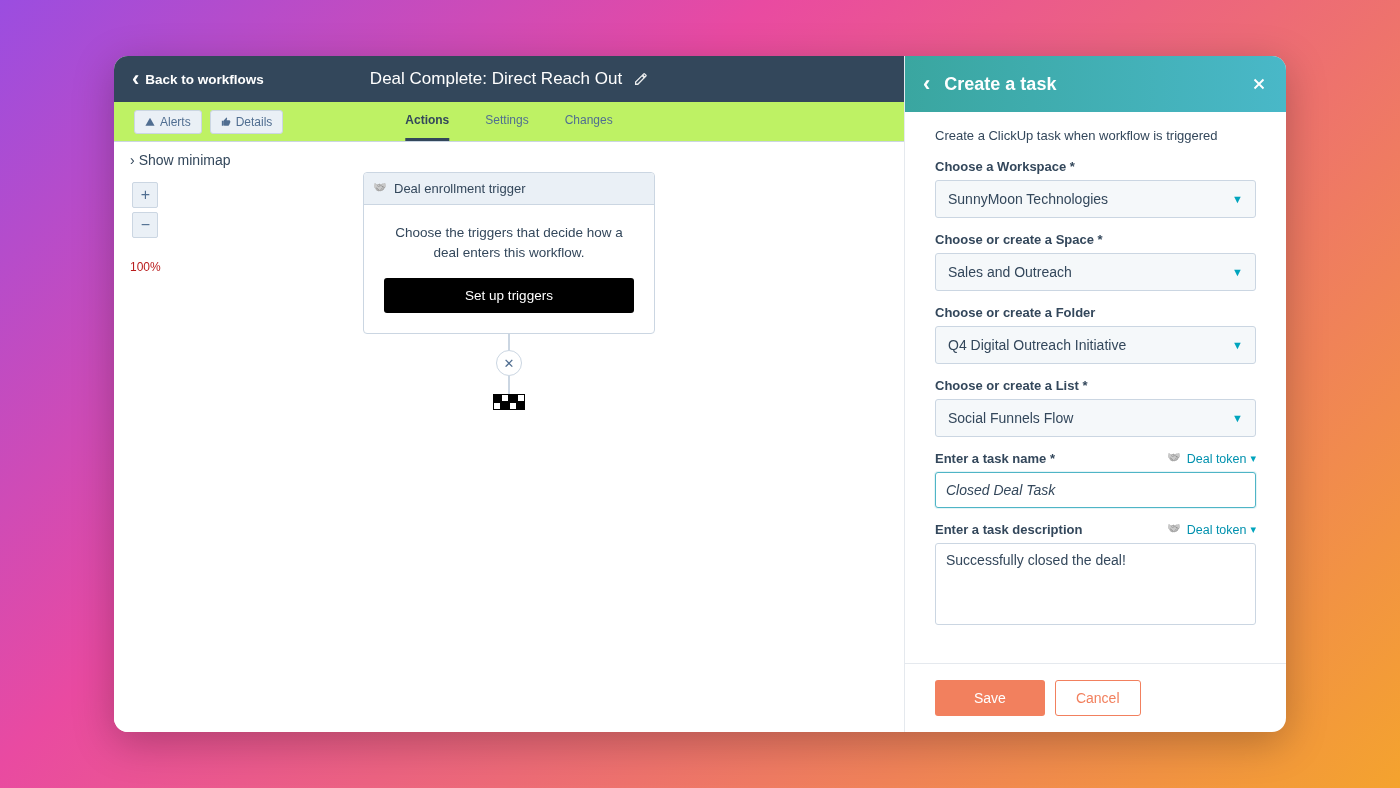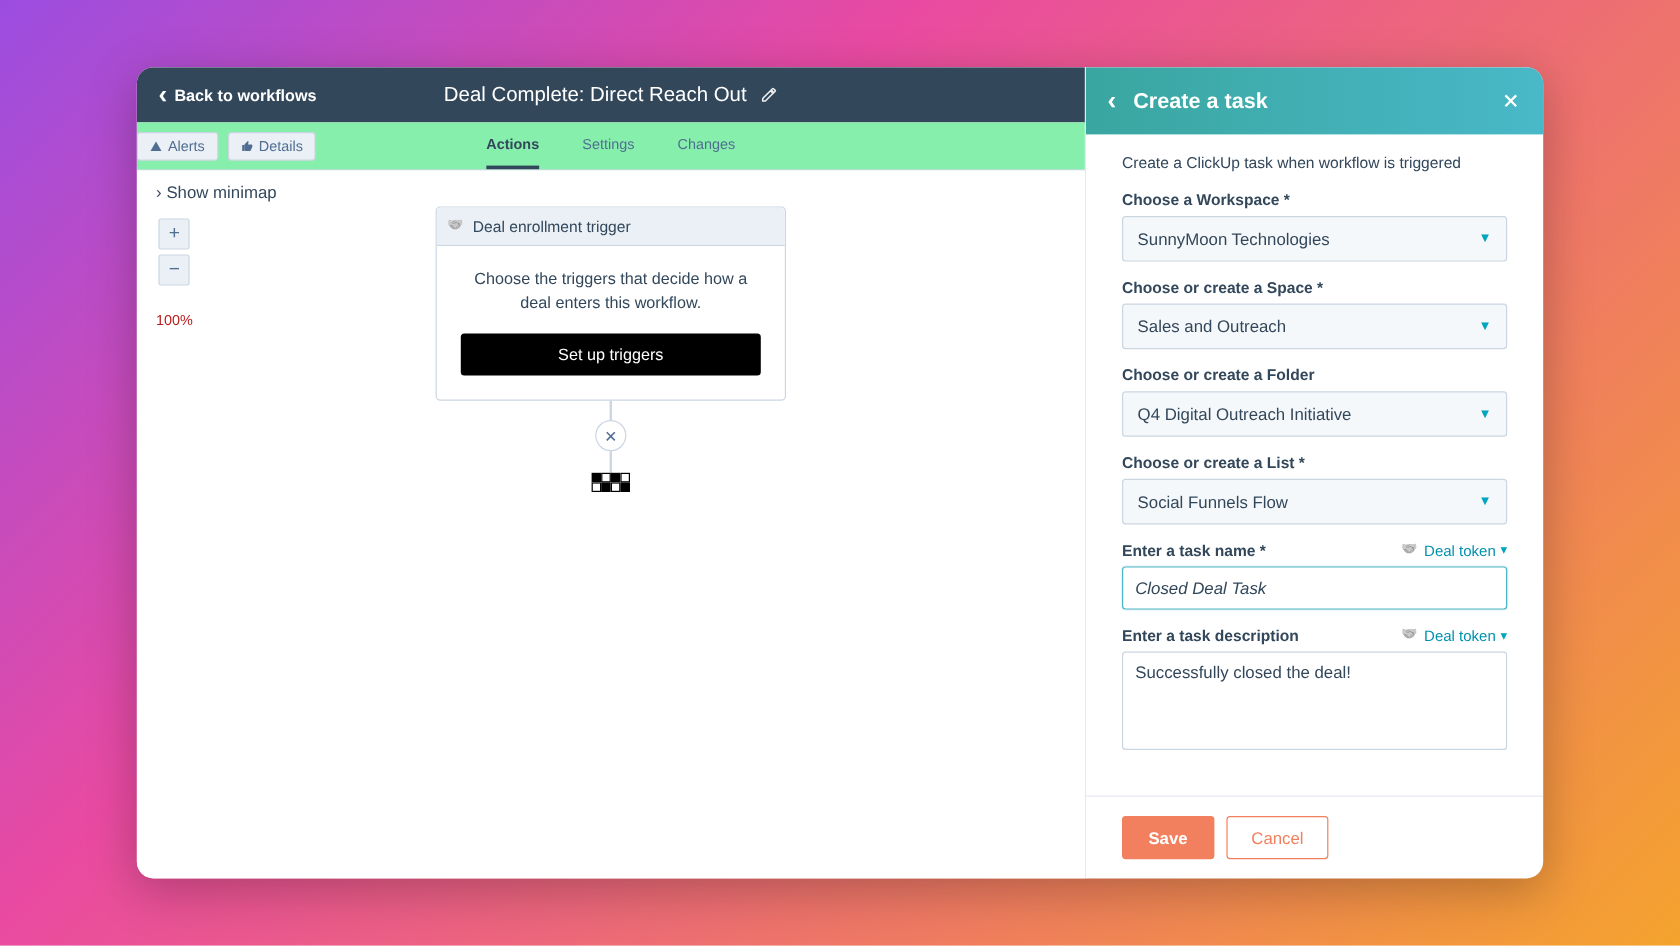--- a/index.html
+++ b/index.html
@@ -23,22 +23,22 @@
     padding: 0 18px; position: relative;
   }
   .back-link { display: flex; align-items: center; gap: 6px; font-size: 13.5px; font-weight: 600; cursor: pointer; }
   .topbar-title { position: absolute; left: 50%; transform: translateX(-50%);
     display: flex; align-items: center; gap: 12px; font-size: 17px; font-weight: 500; }
   .icon-chevron-left::before { content: "‹"; font-size: 22px; line-height: 1; font-weight: 700; }
   .icon-pencil { font-size: 14px; opacity: .9; }
   
   .toolbar {
     height: 40px; border-bottom: 1px solid #cbd6e2;
-    display: flex; align-items: center; padding: 0 0; position: relative;
-    background: #86efac;
+    display: flex; align-items: center; padding: 0 20px; position: relative;
+    background: #bef264;
   }
   .toolbar .btns { display: flex; gap: 8px; }
   .btn-secondary {
     background: #eaf0f6; border: 1px solid #cbd6e2; color: #506e91;
     font-size: 12px; padding: 4px 10px; border-radius: 3px; cursor: pointer;
     display: inline-flex; align-items: center; gap: 5px; font-weight: 500;
   }
   .tabs { position: absolute; left: 50%; transform: translateX(-50%);
     display: flex; gap: 36px; height: 100%; align-items: center; font-size: 12px; color: #506e91; }
   .tab { cursor: pointer; height: 100%; display: flex; align-items: center; border-bottom: 3px solid transparent; }
@@ -98,21 +98,21 @@
     font-style: italic;
   }
   .textarea {
     width: 100%; height: 82px; border: 1px solid #cbd6e2; border-radius: 3px;
     padding: 8px 10px; font-size: 14px; color: #33475b; resize: none; outline: none; font-family: inherit;
   }
   .token-link { font-size: 12.5px; color: #0091ae; font-weight: 500; cursor: pointer;
     display: inline-flex; align-items: center; gap: 4px; }
   .panel-footer { border-top: 1px solid #e5e9ee; padding: 16px 30px; display: flex; gap: 10px; }
   .btn-save { background: #f2805e; color: #fff; border: none; border-radius: 3px;
-    padding: 9px 22px; font-size: 14px; font-weight: 700; cursor: pointer; }
+    padding: 9px 39px; font-size: 14px; font-weight: 400; cursor: pointer; }
   .btn-cancel { background: #fff; color: #f2805e; border: 1px solid #f2805e; border-radius: 3px;
     padding: 9px 20px; font-size: 14px; font-weight: 500; cursor: pointer; }
   .deal-icon { display:inline-block; width:14px; height:10px; position:relative; }
   .deal-icon::before { content:"🤝"; font-size:11px; position:absolute; top:-3px; left:-1px; filter: grayscale(100%);}
   svg { display:block; }
 </style>
 </head>
 <body>
 
 <div class="window">

